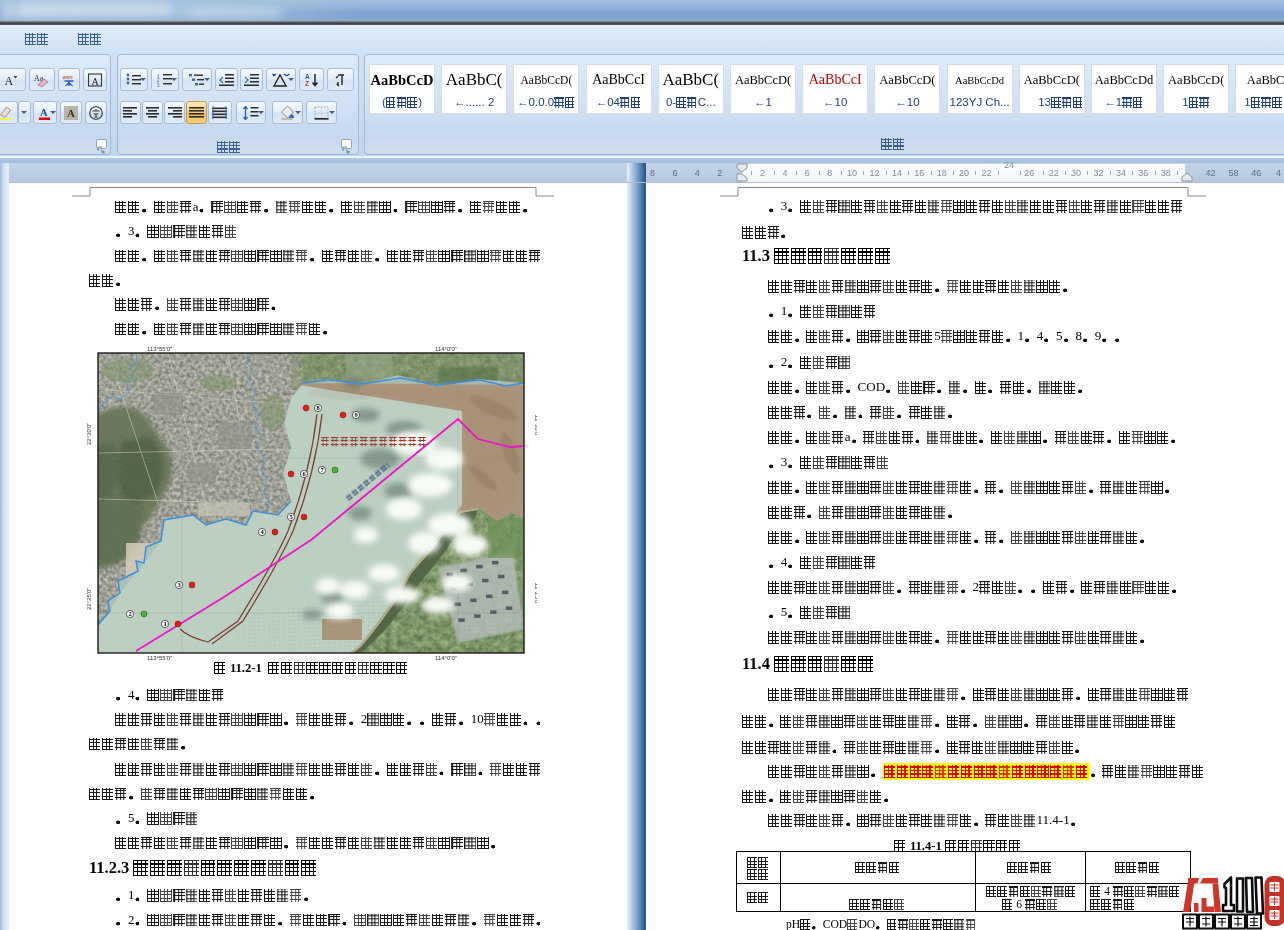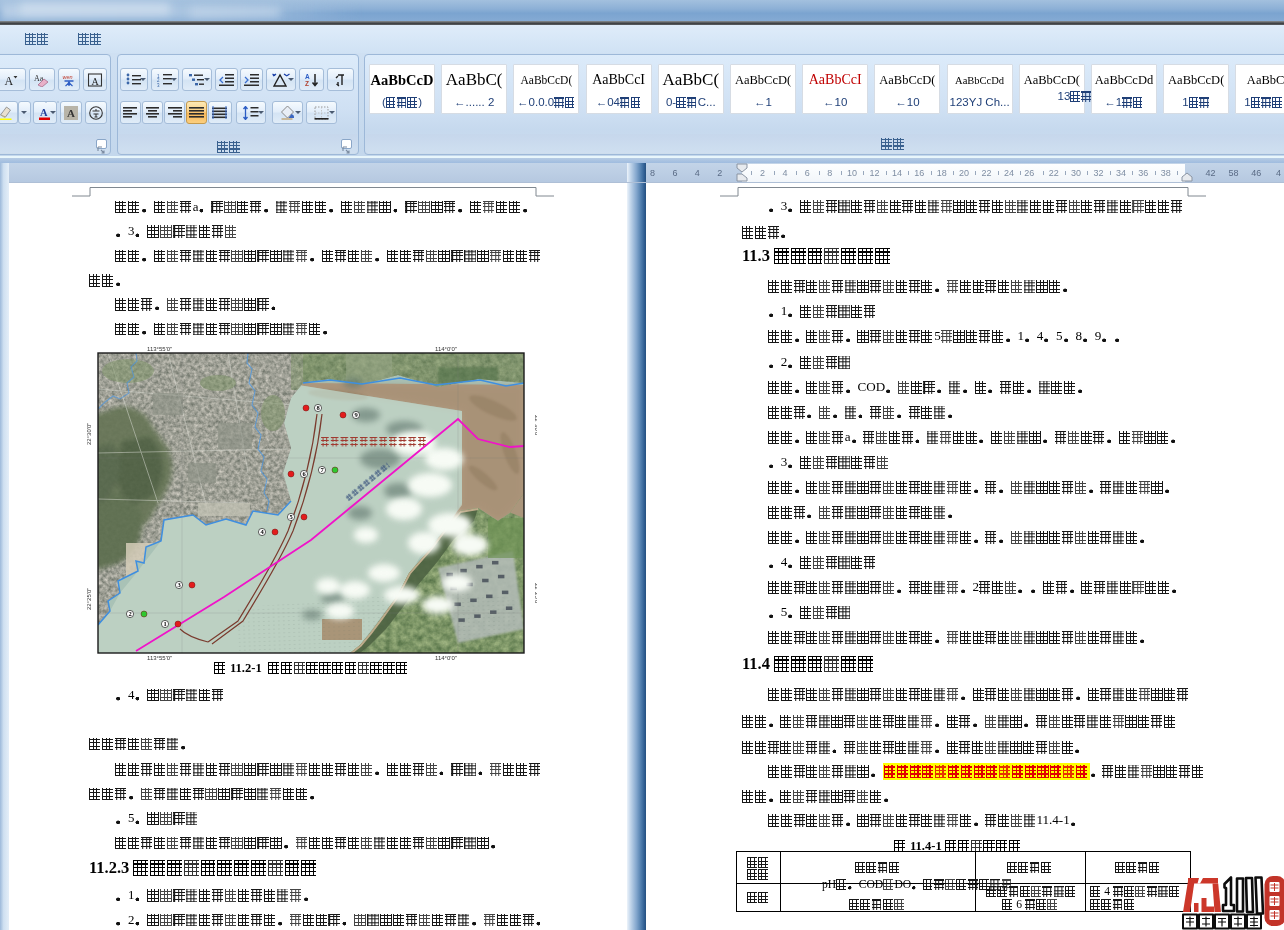--- a/index.html
+++ b/index.html
@@ -323,21 +323,21 @@
       <div style="position:absolute;top:0;left:0;right:0;height:30px;display:flex;align-items:center;justify-content:center;font:normal 12.5px 'Liberation Serif',serif;color:#000;white-space:nowrap">AaBbCcD(</div>
     </div>
     <div class="l gc" style="top:97px;left:874.4px;width:66px;text-align:center"><em class="ar">←</em><em> 10</em></div>
     <div class="abs" style="top:64px;left:946.6px;width:66px;height:50px;background:#fff;border:1px solid #d6dce4;border-radius:1px;overflow:hidden">
       <div style="position:absolute;top:0;left:0;right:0;height:30px;display:flex;align-items:center;justify-content:center;font:normal 10.5px 'Liberation Serif',serif;color:#000;white-space:nowrap">AaBbCcDd</div>
     </div>
     <div class="l gc" style="top:97px;left:946.6px;width:66px;text-align:center"><em>123YJ Ch...</em></div>
     <div class="abs" style="top:64px;left:1018.8px;width:66px;height:50px;background:#fff;border:1px solid #d6dce4;border-radius:1px;overflow:hidden">
       <div style="position:absolute;top:0;left:0;right:0;height:30px;display:flex;align-items:center;justify-content:center;font:normal 12.5px 'Liberation Serif',serif;color:#000;white-space:nowrap">AaBbCcD(</div>
     </div>
-    <div class="l gc" style="top:91px;left:1018.8px;width:84px;text-align:right"><em>13</em><i></i><i></i><i></i></div>
+    <div class="l gc" style="top:97px;left:1018.8px;width:84px;text-align:center"><em>13</em><i></i><i></i><i></i></div>
     <div class="abs" style="top:64px;left:1091.0px;width:66px;height:50px;background:#fff;border:1px solid #d6dce4;border-radius:1px;overflow:hidden">
       <div style="position:absolute;top:0;left:0;right:0;height:30px;display:flex;align-items:center;justify-content:center;font:normal 12.5px 'Liberation Serif',serif;color:#000;white-space:nowrap">AaBbCcDd</div>
     </div>
     <div class="l gc" style="top:97px;left:1091.0px;width:66px;text-align:center"><em class="ar">←</em><em> 1</em><i></i><i></i></div>
     <div class="abs" style="top:64px;left:1163.2px;width:66px;height:50px;background:#fff;border:1px solid #d6dce4;border-radius:1px;overflow:hidden">
       <div style="position:absolute;top:0;left:0;right:0;height:30px;display:flex;align-items:center;justify-content:center;font:normal 12.5px 'Liberation Serif',serif;color:#000;white-space:nowrap">AaBbCcD(</div>
     </div>
     <div class="l gc" style="top:97px;left:1163.2px;width:66px;text-align:center"><em>1</em><i></i><i></i></div>
     <div class="abs" style="top:64px;left:1235.4px;width:66px;height:50px;background:#fff;border:1px solid #d6dce4;border-radius:1px;overflow:hidden">
       <div style="position:absolute;top:0;left:0;right:0;height:30px;display:flex;align-items:center;justify-content:center;font:normal 12.5px 'Liberation Serif',serif;color:#000;white-space:nowrap">AaBbCc</div>
@@ -359,21 +359,21 @@
     <div class="abs" style="top:168px;left:784.9px;width:14px;margin-left:-7px;text-align:center;font:9px 'Liberation Sans';color:#7e8da2">4</div>
     <div class="abs" style="top:168px;left:807.3px;width:14px;margin-left:-7px;text-align:center;font:9px 'Liberation Sans';color:#7e8da2">6</div>
     <div class="abs" style="top:168px;left:829.7px;width:14px;margin-left:-7px;text-align:center;font:9px 'Liberation Sans';color:#7e8da2">8</div>
     <div class="abs" style="top:168px;left:852.1px;width:14px;margin-left:-7px;text-align:center;font:9px 'Liberation Sans';color:#7e8da2">10</div>
     <div class="abs" style="top:168px;left:874.5px;width:14px;margin-left:-7px;text-align:center;font:9px 'Liberation Sans';color:#7e8da2">12</div>
     <div class="abs" style="top:168px;left:896.9px;width:14px;margin-left:-7px;text-align:center;font:9px 'Liberation Sans';color:#7e8da2">14</div>
     <div class="abs" style="top:168px;left:919.3px;width:14px;margin-left:-7px;text-align:center;font:9px 'Liberation Sans';color:#7e8da2">16</div>
     <div class="abs" style="top:168px;left:941.7px;width:14px;margin-left:-7px;text-align:center;font:9px 'Liberation Sans';color:#7e8da2">18</div>
     <div class="abs" style="top:168px;left:964.1px;width:14px;margin-left:-7px;text-align:center;font:9px 'Liberation Sans';color:#7e8da2">20</div>
     <div class="abs" style="top:168px;left:986.5px;width:14px;margin-left:-7px;text-align:center;font:9px 'Liberation Sans';color:#7e8da2">22</div>
-    <div class="abs" style="top:168px;left:1008.9px;width:14px;margin-left:-7px;text-align:center;font:9px 'Liberation Sans';color:#7e8da2">24</div>
+    <div class="abs" style="top:160px;left:1008.9px;width:14px;margin-left:-7px;text-align:center;font:9px 'Liberation Sans';color:#7e8da2">24</div>
     <div class="abs" style="top:168px;left:1031.3px;width:14px;margin-left:-7px;text-align:left;font:9px 'Liberation Sans';color:#7e8da2">26</div>
     <div class="abs" style="top:168px;left:1053.7px;width:14px;margin-left:-7px;text-align:center;font:9px 'Liberation Sans';color:#7e8da2">22</div>
     <div class="abs" style="top:168px;left:1076.1px;width:14px;margin-left:-7px;text-align:center;font:9px 'Liberation Sans';color:#7e8da2">30</div>
     <div class="abs" style="top:168px;left:1098.5px;width:14px;margin-left:-7px;text-align:center;font:9px 'Liberation Sans';color:#7e8da2">32</div>
     <div class="abs" style="top:168px;left:1120.9px;width:14px;margin-left:-7px;text-align:center;font:9px 'Liberation Sans';color:#7e8da2">34</div>
     <div class="abs" style="top:168px;left:1143.3px;width:14px;margin-left:-7px;text-align:center;font:9px 'Liberation Sans';color:#7e8da2">36</div>
     <div class="abs" style="top:168px;left:1165.7px;width:14px;margin-left:-7px;text-align:center;font:9px 'Liberation Sans';color:#7e8da2">38</div>
     <div class="abs" style="top:171px;left:751.3px;width:1px;height:4px;background:#98a7bc"></div>
     <div class="abs" style="top:171px;left:773.7px;width:1px;height:4px;background:#98a7bc"></div>
     <div class="abs" style="top:171px;left:796.1px;width:1px;height:4px;background:#98a7bc"></div>
@@ -413,20 +413,21 @@
       <path d="M0,10 L18,10 L18,1.5 L468,1.5 L468,10 L486,10" fill="none" stroke="#808890" stroke-width="1"></path>
     </svg>
     <div class="l pl" style="top:200.5px;left:115.0px;"><i></i><i></i><u></u><i></i><i></i><i></i><em>a</em><u></u><i></i><i></i><i></i><i></i><u></u><i></i><i></i><i></i><i></i><u></u><i></i><i></i><i></i><i></i><u></u><i></i><i></i><i></i><i></i><u></u><i></i><i></i><i></i><i></i><u></u></div>
     <div class="l pl" style="top:225.0px;left:115.0px;"><u></u><em>3</em><u></u><i></i><i></i><i></i><i></i><i></i><i></i><i></i></div>
     <div class="l pl" style="top:249.5px;left:115.0px;"><i></i><i></i><u></u><i></i><i></i><i></i><i></i><i></i><i></i><i></i><i></i><i></i><i></i><i></i><i></i><u></u><i></i><i></i><i></i><i></i><u></u><i></i><i></i><i></i><i></i><i></i><i></i><i></i><i></i><i></i><i></i><i></i><i></i></div>
     <div class="l pl" style="top:274.0px;left:89.0px;"><i></i><i></i><u></u></div>
     <div class="l pl" style="top:298.0px;left:115.0px;"><i></i><i></i><i></i><u></u><i></i><i></i><i></i><i></i><i></i><i></i><i></i><i></i><u></u></div>
     <div class="l pl" style="top:322.5px;left:115.0px;"><i></i><i></i><u></u><i></i><i></i><i></i><i></i><i></i><i></i><i></i><i></i><i></i><i></i><i></i><i></i><i></i><u></u></div>
     <div class="l cap" style="top:662.0px;left:214.0px;"><i class="b"></i><em class="b">&nbsp;11.2-1&nbsp;&nbsp;</em><i class="b"></i><i class="b"></i><i class="b"></i><i class="b"></i><i class="b"></i><i class="b"></i><i class="b"></i><i class="b"></i><i class="b"></i><i class="b"></i><i class="b"></i></div>
     <div class="l pl" style="top:688.5px;left:115.0px;"><u></u><em>4</em><u></u><i></i><i></i><i></i><i></i><i></i><i></i></div>
+    <div class="l pl" style="top:713.0px;left:115.0px;"><i></i><i></i><i></i><i></i><i></i><i></i><i></i><i></i><i></i><i></i><i></i><i></i><i></i><u></u><i></i><i></i><i></i><i></i><u></u><em>2</em><i></i><i></i><i></i><u></u><u></u><i></i><i></i><u></u><em>10</em><i></i><i></i><i></i><u></u><u></u></div>
     <div class="l pl" style="top:737.5px;left:89.0px;"><i></i><i></i><i></i><i></i><i></i><i></i><i></i><u></u></div>
     <div class="l pl" style="top:763.0px;left:115.0px;"><i></i><i></i><i></i><i></i><i></i><i></i><i></i><i></i><i></i><i></i><i></i><i></i><i></i><i></i><i></i><i></i><i></i><i></i><i></i><i></i><u></u><i></i><i></i><i></i><i></i><u></u><i></i><i></i><u></u><i></i><i></i><i></i><i></i></div>
     <div class="l pl" style="top:787.5px;left:89.0px;"><i></i><i></i><i></i><u></u><i></i><i></i><i></i><i></i><i></i><i></i><i></i><i></i><i></i><i></i><i></i><i></i><i></i><u></u></div>
     <div class="l pl" style="top:812.0px;left:115.0px;"><u></u><em>5</em><u></u><i></i><i></i><i></i><i></i></div>
     <div class="l pl" style="top:836.5px;left:115.0px;"><i></i><i></i><i></i><i></i><i></i><i></i><i></i><i></i><i></i><i></i><i></i><i></i><i></i><u></u><i></i><i></i><i></i><i></i><i></i><i></i><i></i><i></i><i></i><i></i><i></i><i></i><i></i><i></i><i></i><u></u></div>
     <div class="l hd" style="top:860.0px;left:89.0px;"><em class="b">11.2.3&nbsp;</em><i class="b"></i><i class="b"></i><i class="b"></i><i class="b"></i><i class="b"></i><i class="b"></i><i class="b"></i><i class="b"></i><i class="b"></i><i class="b"></i><i class="b"></i></div>
     <div class="l pl" style="top:889.0px;left:115.0px;"><u></u><em>1</em><u></u><i></i><i></i><i></i><i></i><i></i><i></i><i></i><i></i><i></i><i></i><i></i><i></i><u></u></div>
     <div class="l pl" style="top:913.5px;left:115.0px;"><u></u><em>2</em><u></u><i></i><i></i><i></i><i></i><i></i><i></i><i></i><i></i><i></i><i></i><u></u><i></i><i></i><i></i><i></i><u></u><i></i><i></i><i></i><i></i><i></i><i></i><i></i><i></i><i></i><u></u><i></i><i></i><i></i><i></i><u></u></div>
     <div class="l pr" style="top:200.0px;left:768.0px;"><u></u><em>3</em><u></u><i></i><i></i><i></i><i></i><i></i><i></i><i></i><i></i><i></i><i></i><i></i><i></i><i></i><i></i><i></i><i></i><i></i><i></i><i></i><i></i><i></i><i></i><i></i><i></i><i></i><i></i><i></i><i></i><i></i><i></i></div>
     <div class="l pr" style="top:226.0px;left:742.0px;"><i></i><i></i><i></i><u></u></div>
@@ -458,21 +459,21 @@
     <div class="abs" style="top:882.5px;left:736px;width:455px;height:1.2px;background:#000"></div>
     <div class="abs" style="top:851px;left:780px;width:1.2px;height:61px;background:#000"></div>
     <div class="abs" style="top:851px;left:975px;width:1.2px;height:61px;background:#000"></div>
     <div class="abs" style="top:851px;left:1085px;width:1.2px;height:61px;background:#000"></div>
     <div class="l tb" style="top:856.5px;left:747.0px;"><i></i><i></i></div>
     <div class="l tb" style="top:869.0px;left:747.0px;"><i></i><i></i></div>
     <div class="l tb" style="top:861.5px;left:855.0px;"><i></i><i></i><i></i><i></i></div>
     <div class="l tb" style="top:861.5px;left:1007.0px;"><i></i><i></i><i></i><i></i></div>
     <div class="l tb" style="top:861.5px;left:1115.0px;"><i></i><i></i><i></i><i></i></div>
     <div class="l tb" style="top:891.5px;left:747.0px;"><i></i><i></i></div>
-    <div class="l tb" style="top:879px;left:786.0px;margin-left:36px;"><em>pH</em><i></i><u></u><em>COD</em><i></i><em>DO</em><u></u><i></i><i></i><i></i><i></i><i></i><i></i><i></i><i></i></div>
+    <div class="l tb" style="top:919px;left:786.0px;"><em>pH</em><i></i><u></u><em>COD</em><i></i><em>DO</em><u></u><i></i><i></i><i></i><i></i><i></i><i></i><i></i><i></i></div>
     <div class="l tb" style="top:899.0px;left:849.0px;"><i></i><i></i><i></i><i></i><i></i></div>
     <div class="l tb" style="top:886.0px;left:986.0px;"><i></i><i></i><i></i><i></i><i></i><i></i><i></i><i></i></div>
     <div class="l tb" style="top:899.0px;left:1002.0px;"><i></i><em>&nbsp;6&nbsp;</em><i></i><i></i><i></i></div>
     <div class="l tb" style="top:886.0px;left:1090.0px;"><i></i><em>&nbsp;4&nbsp;</em><i></i><i></i><i></i><i></i><i></i><i></i></div>
     <div class="l tb" style="top:899.0px;left:1090.0px;"><i></i><i></i><i></i><i></i></div>
 <svg class="abs" style="top:345px;left:85px" width="452" height="316" viewBox="0 0 452 316">
 <defs>
 <filter id="turb1" x="-5%" y="-5%" width="110%" height="110%" color-interpolation-filters="sRGB">
  <feTurbulence type="fractalNoise" baseFrequency="0.28" numOctaves="3" seed="7"></feTurbulence>
  <feColorMatrix type="matrix" values="0.55 0 0 0 0.34  0.5 0 0 0 0.37  0.5 0 0 0 0.33  0 0 0 0 1"></feColorMatrix>

